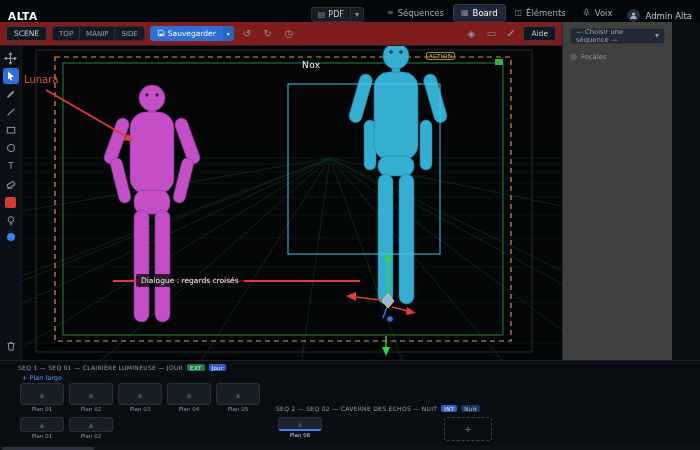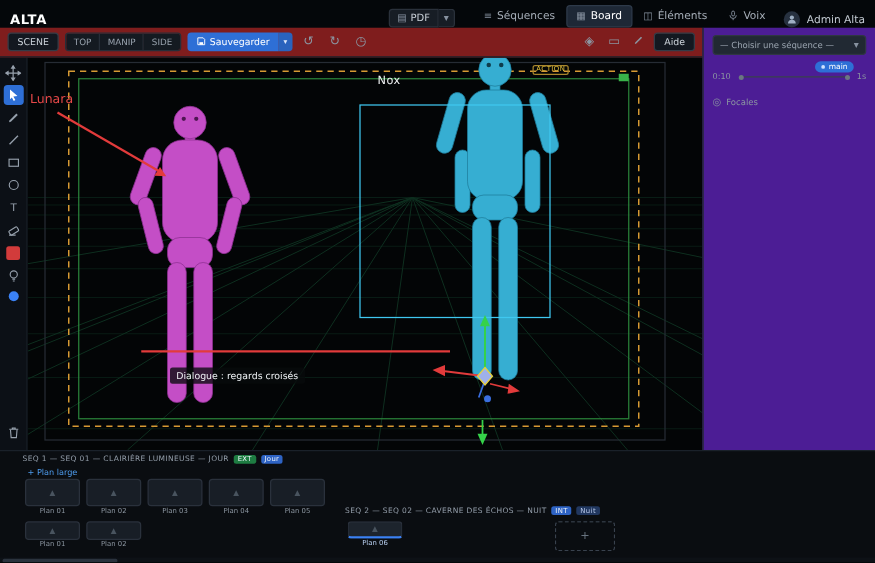--- a/index.html
+++ b/index.html
@@ -40,25 +40,25 @@
   .tool.active{background:#2e6fd6;color:#fff}
   .swatch-red{width:11px;height:11px;border-radius:2px;background:#d23b3b;margin:3px 0}
   .dot-blue{width:8px;height:8px;border-radius:50%;background:#3b82f6;margin:2px 0}
   .tool-trash{margin-top:auto}
 
   
   .viewport{position:absolute;top:46px;left:22px;width:540px;height:314px;background:#030506;overflow:hidden;z-index:1}
   .vp-label{position:absolute;white-space:nowrap}
   .lbl-lunara{left:2px;top:28px;color:#e54848;font-size:10px;font-weight:normal}
   .lbl-nox{left:280px;top:14px;color:#f2f4f6;font-size:9px;letter-spacing:.4px}
-  .lbl-dialogue{left:114px;top:248px;font-size:7.5px;color:#eef1f4;background:rgba(8,10,12,.78);padding:2px 5px;border-radius:2px}
+  .lbl-dialogue{left:114px;top:228px;font-size:7.5px;color:#eef1f4;background:rgba(8,10,12,.78);padding:2px 5px;border-radius:2px}
   .lbl-action{left:404px;top:6px;font-size:5.5px;color:#e6c43c;border:1px solid #a8862c;padding:0 2px;border-radius:2px;letter-spacing:.4px}
 
   
-  .rightpanel{position:absolute;top:22px;left:562px;width:138px;height:338px;background:#4c1d95;border-left:1px solid #232a33;padding:6px 7px;z-index:5}
+  .rightpanel{position:absolute;top:22px;left:562px;width:110px;height:338px;background:#404040;border-left:1px solid #232a33;padding:6px 7px;z-index:5}
   .seq-select{height:16px;background:#212933;border:1px solid #2f3742;border-radius:3px;display:flex;align-items:center;justify-content:space-between;padding:0 5px;font-size:6.8px;color:#9aa4af}
   .time-row{position:relative;height:16px;margin-top:9px;font-size:6.5px;color:#8b95a1}
   .t-start{position:absolute;left:0;top:4px}
   .t-end{position:absolute;right:0;top:4px}
   .t-track{position:absolute;left:22px;right:14px;top:8px;height:1px;background:#39424d}
   .t-dot{position:absolute;top:-1.5px;width:4px;height:4px;border-radius:50%;background:#6b7683}
   .t-dot.l{left:-1px}.t-dot.r{right:-1px}
   .marker-chip{position:absolute;right:10px;top:-4px;background:#2e6fd6;color:#fff;font-size:6px;border-radius:6px;padding:1px 5px;display:flex;gap:3px;align-items:center}
   .chip-dot{width:3px;height:3px;border-radius:50%;background:#cfe2ff}
   .fov-row{position:relative;height:14px;margin-top:11px;font-size:6.8px;color:#97a1ac}
@@ -346,32 +346,20 @@
     <div class="vp-label lbl-nox">Nox</div>
     <div class="vp-label lbl-action">ACTION</div>
     <div class="vp-label lbl-dialogue">Dialogue : regards croisés</div>
   </div>
 
   <aside class="rightpanel">
     <div class="seq-select">
       <span>— Choisir une séquence —</span>
       <span class="ico">▾</span>
     </div>
-    <div class="time-row">
-      <span class="t-start">0:10</span>
-      <div class="t-track">
-        <span class="t-dot l"></span>
-        <span class="t-dot r"></span>
-      </div>
-      <span class="t-end">1s</span>
-      <div class="marker-chip">
-        <span class="chip-dot"></span>
-        <span>main</span>
-      </div>
-    </div>
     <div class="focales-row">
       <span class="ico">◎</span>
       <span>Focales</span>
     </div>
   </aside>
 
   <footer class="bottom">
     <div class="seq-header sh1">
       <span>SEQ 1 — SEQ 01 — CLAIRIÈRE LUMINEUSE — JOUR</span>
       <span class="badge ext">EXT</span>

